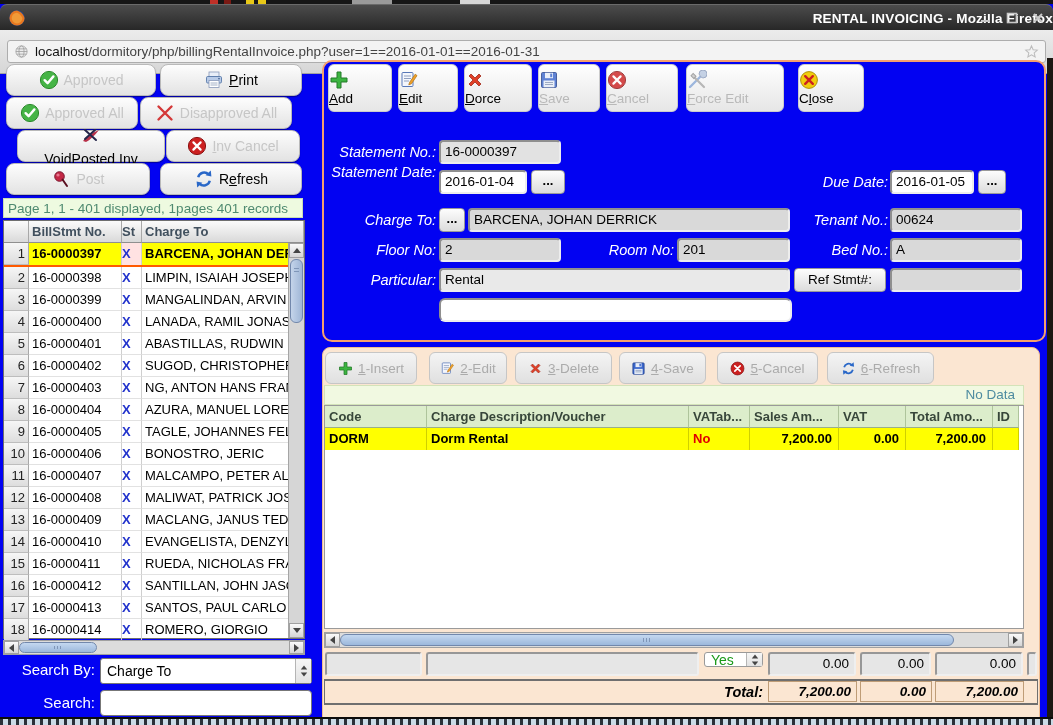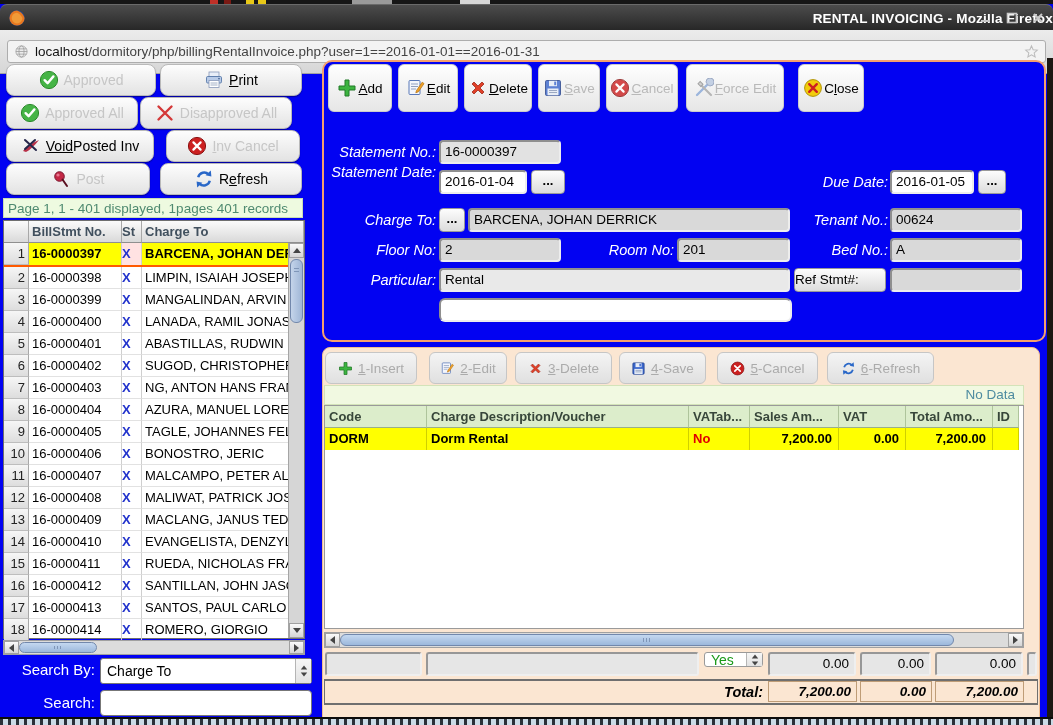--- a/index.html
+++ b/index.html
@@ -24,22 +24,22 @@
   .url-text .host{color:#111;}
   .right-edge{position:absolute;right:0;top:58px;width:6px;height:667px;background:#1c1813;}
   .bottom-edge{position:absolute;left:0;bottom:0;width:100%;height:6px;border-top:2px solid #0c0c0c;
                background:#ccdbe6 repeating-linear-gradient(90deg,#2a3038 0 3px,transparent 3px 8px);}
   
   .lbtn{position:absolute;height:30px;background:linear-gradient(#fdfdfd,#e3e3e3);
         border:1px solid #b9b9b9;border-radius:8px;display:flex;align-items:center;justify-content:center;
         gap:5px;font-size:14px;box-shadow:0 1px 1px rgba(0,0,0,.35);}
   .lbtn.disabled{color:#c6c6c6;}
   .tbtn{position:absolute;top:2px;height:46px;background:linear-gradient(#fefefe,#e6e6e6);
-        border:1px solid #cbcbcb;border-radius:6px;display:flex;flex-direction:row;
-        align-items:center;justify-content:center;gap:1px;font-size:13.5px;}
+        border:1px solid #cbcbcb;border-radius:6px;display:flex;flex-direction:column;
+        justify-content:center;gap:1px;font-size:13.5px;}
   .tbtn.disabled{color:#b9b9b9;}
   .tbtn.disabled .ic20{opacity:.8;}
   .dbtn{position:absolute;top:4px;height:30px;background:linear-gradient(#f4f4f4,#e0e0e0);
         border:1px solid #c6c6c6;border-radius:6px;display:flex;align-items:center;justify-content:center;
         gap:5px;font-size:13.5px;color:#ababab;}
   .u{text-decoration:underline;}
   .ic20{width:20px;height:20px;display:inline-block;}
   .ic20 svg,.ic15 svg,.fx-icon svg{width:100%;height:100%;display:block;}
   .ic15{width:15px;height:15px;display:inline-block;}
   
@@ -87,21 +87,21 @@
   .bluepanel{position:absolute;left:322px;top:60px;width:724px;height:282px;background:#0202f2;
              border:2px solid #f4a06e;border-radius:10px;box-sizing:border-box;}
   .flabel{position:absolute;color:#fff;font-style:italic;font-size:14.5px;text-align:right;line-height:16px;}
   .fval{position:absolute;height:24px;box-sizing:border-box;border:2px solid;border-color:#8f8f8f #ededed #ededed #8f8f8f;
         border-radius:4px;background:#d9d9d9;font-size:13.5px;line-height:20px;padding:0 4px;overflow:hidden;white-space:nowrap;}
   .fval.white{background:#fff;}
   .fval.lgray{background:#e9e9e9;}
   .dots{position:absolute;height:24px;box-sizing:border-box;background:linear-gradient(#fdfdfd,#dcdcdc);
         border:1px solid #999;border-radius:4px;text-align:center;font-weight:bold;line-height:20px;}
   .refbtn{position:absolute;height:24px;box-sizing:border-box;background:linear-gradient(#fdfdfd,#dcdcdc);
-          border:1px solid #999;border-radius:4px;text-align:left;font-size:13.5px;line-height:22px;}
+          border:1px solid #999;border-radius:4px;text-align:center;font-size:13.5px;line-height:22px;}
   
   .peachpanel{position:absolute;left:322px;top:347px;width:718px;height:371px;background:#fbe6d2;
               border:1px solid #eebc92;border-radius:8px 8px 0 0;box-sizing:border-box;}
   .nodata{position:absolute;left:1px;top:37px;width:700px;height:20px;background:#f1f9e1;border:1px solid #d3e3b9;
           box-sizing:border-box;color:#4e8ca0;font-size:13.5px;text-align:right;line-height:18px;padding-right:8px;}
   .dgrid{position:absolute;left:1px;top:57px;width:700px;height:224px;background:#fff;border:1px solid #9a9a9a;box-sizing:border-box;}
   .drow{display:flex;height:22px;line-height:22px;}
   .dc{box-sizing:border-box;overflow:hidden;white-space:nowrap;padding-left:4px;}
   .dc0{width:102px;}.dc1{width:262px;}.dc2{width:61px;}.dc3{width:89px;}.dc4{width:67px;}.dc5{width:87px;}.dc6{width:26px;}
   .drow.dhdr .dc{background:#dcedcb;font-weight:bold;color:#37463a;border-right:1px solid #aec49b;border-bottom:1px solid #9ab088;}
@@ -389,21 +389,21 @@
           </svg>
         </span>
         <span class="lab"><span></span><span class="u">E</span><span>dit</span></span>
       </div>
       <div class="tbtn" style="left: 140px; width: 66px;">
         <span class="ic20">
           <svg viewBox="0 0 20 20">
             <path d="M4 6 L6 4 L10 8 L14 4 L16 6 L12 10 L16 14 L14 16 L10 12 L6 16 L4 14 L8 10 Z" fill="#e04028" stroke="#a02818" stroke-width="0.8"></path>
           </svg>
         </span>
-        <span class="lab"><span></span><span class="u">D</span><span>elete</span></span>
+        <span class="lab"><span></span><span class="u">D</span><span>orce</span></span>
       </div>
       <div class="tbtn disabled" style="left: 214px; width: 60px;">
         <span class="ic20">
           <svg viewBox="0 0 20 20">
             <rect x="2.5" y="2.5" width="15" height="15" rx="1.2" fill="#3a66cc" stroke="#1e3c88"></rect>
             <rect x="6" y="2.8" width="8" height="5.4" fill="#e8eef8"></rect>
             <rect x="11.2" y="3.6" width="2" height="3.6" fill="#3a66cc"></rect>
             <rect x="4.5" y="10.5" width="11" height="6.8" fill="#e8eef8"></rect>
             <line x1="6" y1="12.5" x2="14" y2="12.5" stroke="#8898b8"></line>
             <line x1="6" y1="14.5" x2="14" y2="14.5" stroke="#8898b8"></line>
@@ -595,21 +595,21 @@
       <span class="lab"><span>Approved All</span><span class="u"></span><span></span></span>
     </div>
     <div class="lbtn disabled" style="left: 140px; top: 97px; width: 150px;">
       <span class="ic20">
         <svg viewBox="0 0 20 20">
           <path d="M3.5 3.5 L16.5 16.5 M16.5 3.5 L3.5 16.5" stroke="#d43838" stroke-width="2.4" stroke-linecap="round"></path>
         </svg>
       </span>
       <span class="lab"><span>Disapproved All</span><span class="u"></span><span></span></span>
     </div>
-    <div class="lbtn" style="left: 6px; top: 130px; width: 146px;">
+    <div class="lbtn" style="left: 17px; top: 130px; width: 146px; flex-direction: column;">
       <span class="ic20">
         <svg viewBox="0 0 20 20">
           <path d="M2 15 C6 10 11 7 18 4 C13 10 9 14 5 16 Z" fill="#b83048"></path>
           <path d="M4 4 L15 14 M14 4 L4 13" stroke="#26264a" stroke-width="2" stroke-linecap="round"></path>
         </svg>
       </span>
       <span class="lab"><span></span><span class="u">Void</span><span>Posted Inv</span></span>
     </div>
     <div class="lbtn disabled" style="left: 166px; top: 130px; width: 132px;">
       <span class="ic20">

